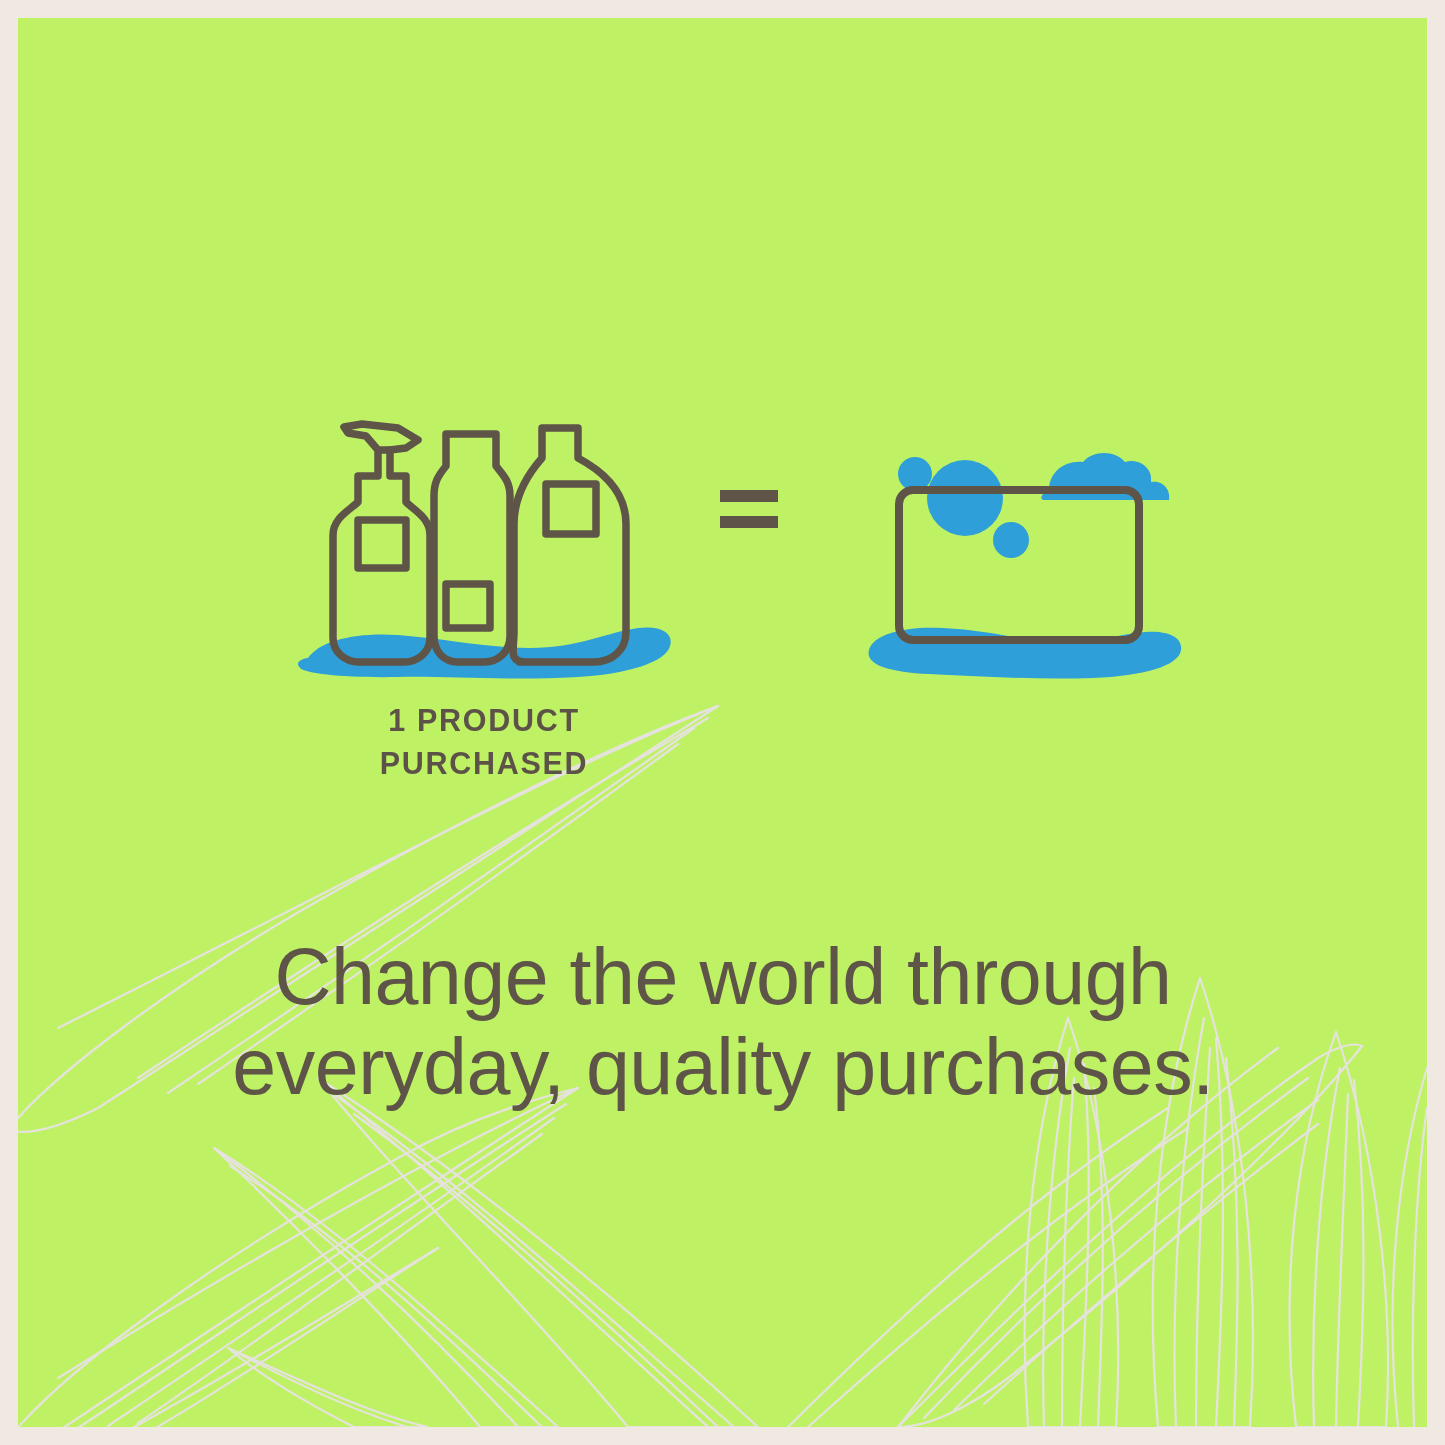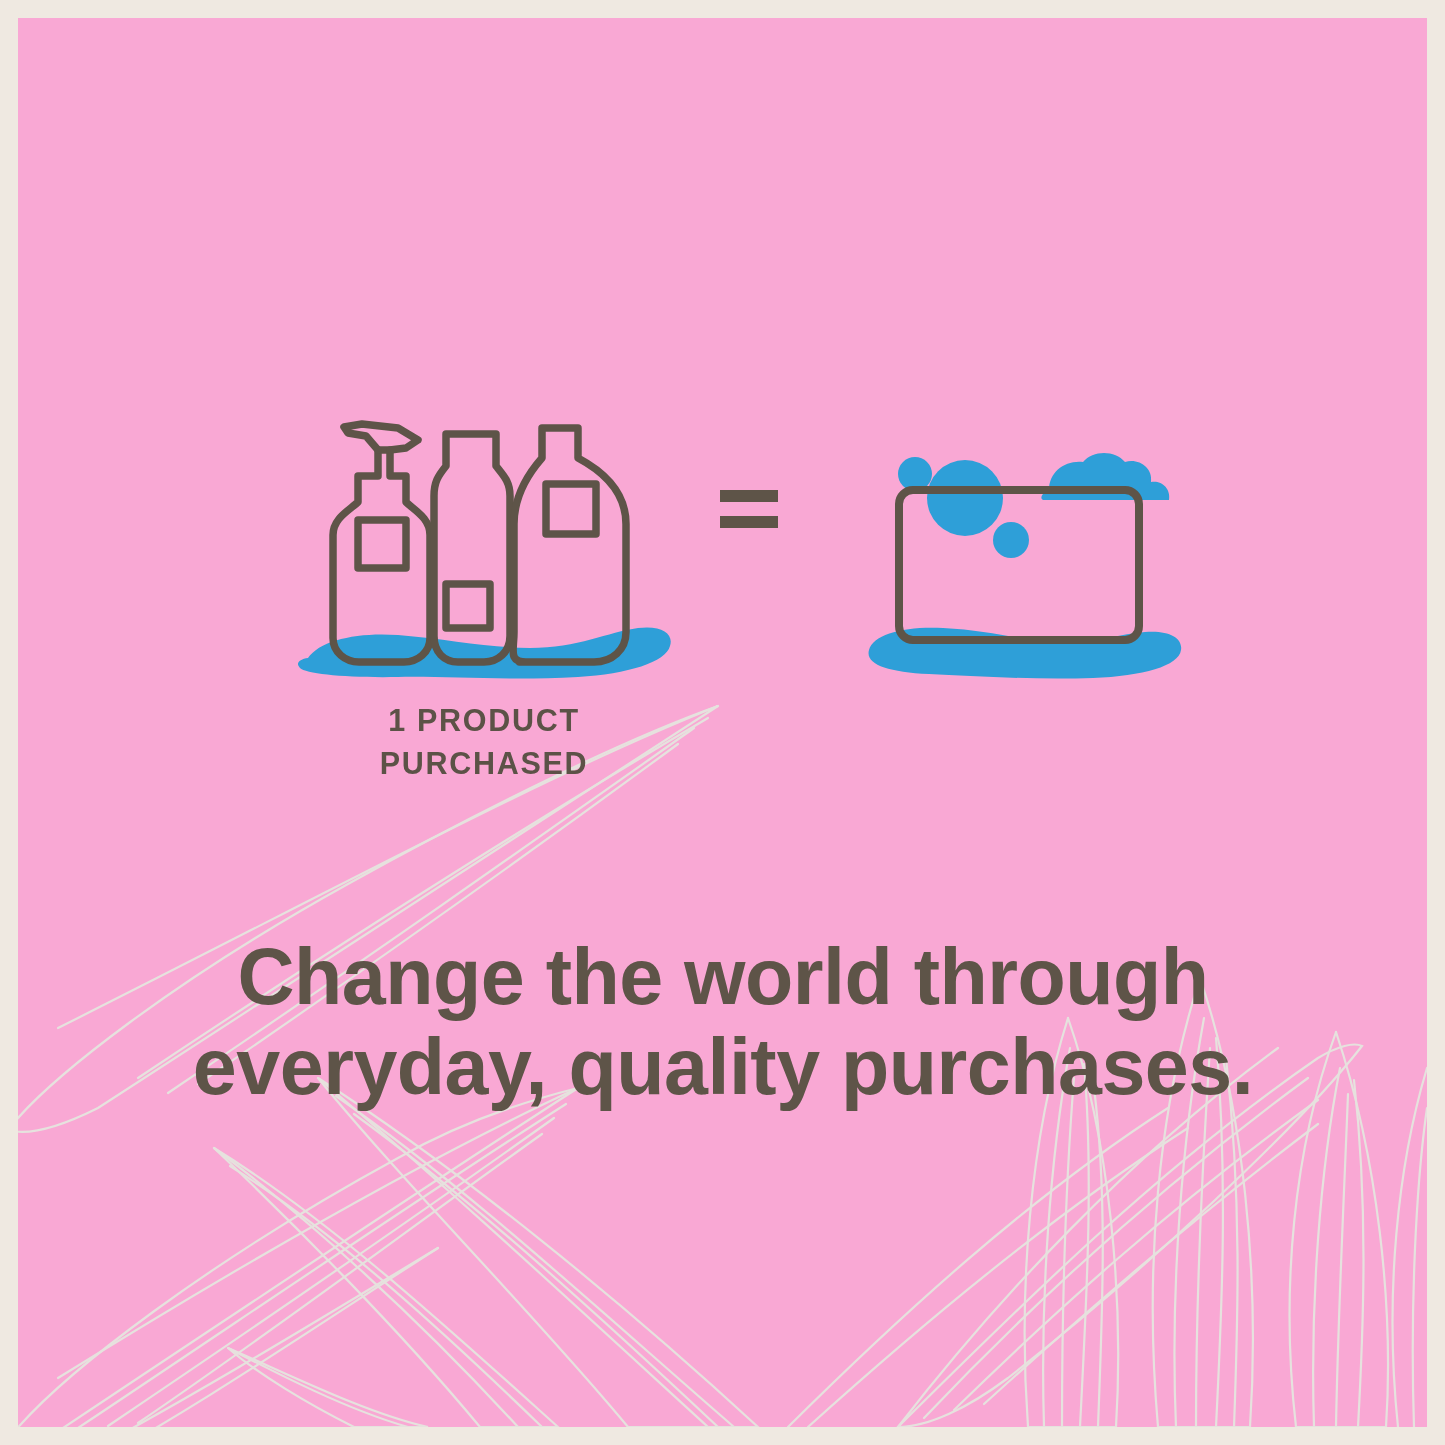--- a/index.html
+++ b/index.html
@@ -6,21 +6,21 @@
   body{
     width:1445px;height:1445px;
     background:#EFE9E1;
     font-family:"Liberation Sans", sans-serif;
     overflow:hidden;
   }
   #frame{
     position:absolute;
     left:18px;top:18px;
     width:1409px;height:1409px;
-    background:#f9a8d4;
+    background:#bef264;
     overflow:hidden;
   }
   
   #leaves{
     position:absolute;
     left:0;top:0;width:1409px;height:1409px;
     pointer-events:none;
   }
   
   #icon-row{
@@ -50,21 +50,21 @@
   #caption-soap{left:820px;top:681px;width:420px;}
 
   
   #headline{
     position:absolute;
     left:40px;top:914px;
     width:1330px;
     text-align:center;
     color:#5E5448;
     font-family:"Liberation Sans", sans-serif;
-    font-weight:bold;
+    font-weight:normal;
     font-size:79px;
     line-height:1.14;
     letter-spacing:-0.5px;
     white-space:pre-line;
   }
 </style>
 </head>
 <body>
 
 <div id="frame">

